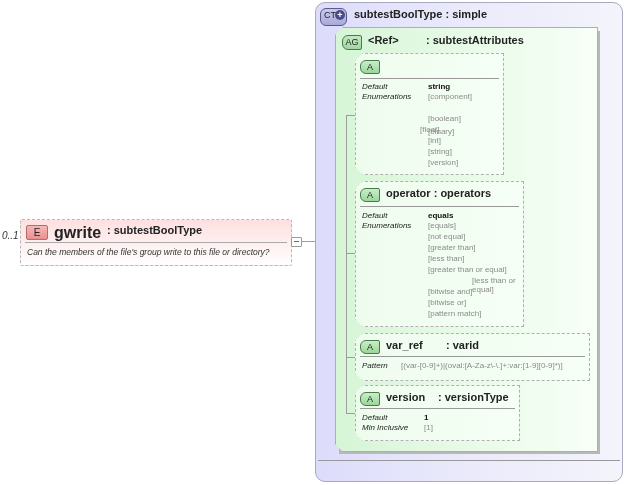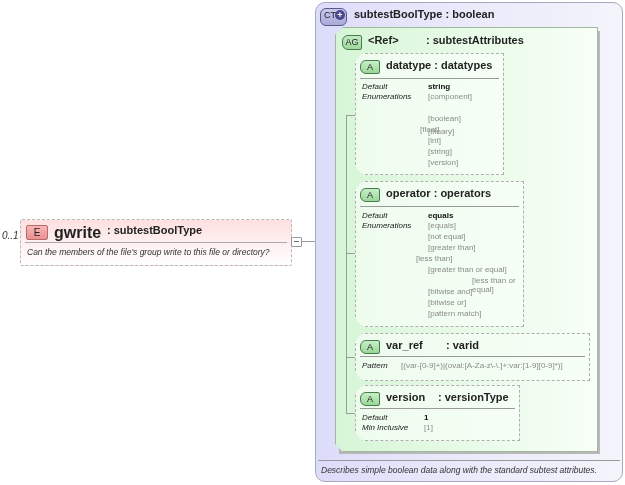--- a/index.html
+++ b/index.html
@@ -102,41 +102,39 @@
   <div class="el-doc">Can the members of the file's group write to this file or directory?</div>
 </div>
 <div class="abs collapse-btn"></div>
 <div class="abs line" style="left:302px; top:241px; width:44px; height:1px;"></div>
 
 <div class="abs ct-box">
   <div class="ct-badge">
     <span>CT</span>
     <span class="ct-plus">+</span>
   </div>
-  <div class="ct-title">subtestBoolType : boolean</div>
+  <div class="ct-title">subtestBoolType : simple</div>
   <div class="ct-sep"></div>
-  <div class="ct-doc">Describes simple boolean data along with the standard subtest attributes.</div>
 </div>
 
 <div class="abs ag-shadow"></div>
 <div class="abs ag-box">
   <div class="ag-badge">AG</div>
   <div class="ag-ref">&lt;Ref&gt;</div>
   <div class="ag-type">: subtestAttributes</div>
 </div>
 
 <div class="abs line" style="left:346px; top:115px; width:1px; height:299px;"></div>
 <div class="abs line" style="left:346px; top:115px; width:10px; height:1px;"></div>
 <div class="abs line" style="left:346px; top:253px; width:10px; height:1px;"></div>
 <div class="abs line" style="left:346px; top:357px; width:10px; height:1px;"></div>
 <div class="abs line" style="left:346px; top:413px; width:10px; height:1px;"></div>
 
 <div class="abs attr" style="left:355px; top:53px; width:147px; height:120px;">
   <div class="attr-badge">A</div>
-  <div class="attr-name">datatype : datatypes</div>
   <div class="attr-sep"></div>
   <div class="prop-label" style="top:28px;">Default</div>
   <div class="prop-value" style="left:72px; top:28px;">string</div>
   <div class="prop-label" style="top:38px;">Enumerations</div>
   <div class="enum-value" style="left:72px; top:38px;">[component]</div>
   <div class="enum-value" style="left:72px; top:49px;margin-top:24px;">[binary]</div>
   <div class="enum-value" style="left:72px; top:60px;">[boolean]</div>
   <div class="enum-value" style="left:64px; top:71px;">[float]</div>
   <div class="enum-value" style="left:72px; top:82px;">[int]</div>
   <div class="enum-value" style="left:72px; top:93px;">[string]</div>
@@ -146,21 +144,21 @@
 <div class="abs attr" style="left:355px; top:181px; width:167px; height:144px;">
   <div class="attr-badge">A</div>
   <div class="attr-name">operator : operators</div>
   <div class="attr-sep"></div>
   <div class="prop-label" style="top:29px;">Default</div>
   <div class="prop-value" style="left:72px; top:29px;">equals</div>
   <div class="prop-label" style="top:39px;">Enumerations</div>
   <div class="enum-value" style="left:72px; top:39px;">[equals]</div>
   <div class="enum-value" style="left:72px; top:50px;">[not equal]</div>
   <div class="enum-value" style="left:72px; top:61px;">[greater than]</div>
-  <div class="enum-value" style="left:60px; top:72px;">[less than]</div>
+  <div class="enum-value" style="left:72px; top:72px;">[less than]</div>
   <div class="enum-value" style="left:72px; top:83px;">[greater than or equal]</div>
   <div class="enum-value" style="left:72px; top:94px;padding-left:44px;">[less than or equal]</div>
   <div class="enum-value" style="left:72px; top:105px;">[bitwise and]</div>
   <div class="enum-value" style="left:72px; top:116px;">[bitwise or]</div>
   <div class="enum-value" style="left:72px; top:127px;">[pattern match]</div>
 </div>
 
 <div class="abs attr" style="left:355px; top:333px; width:233px; height:46px;">
   <div class="attr-badge">A</div>
   <div class="attr-name">var_ref</div>

